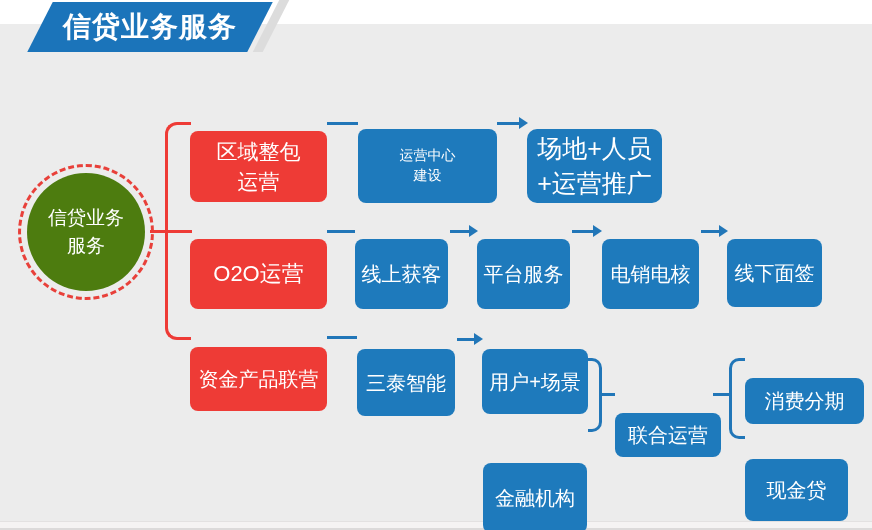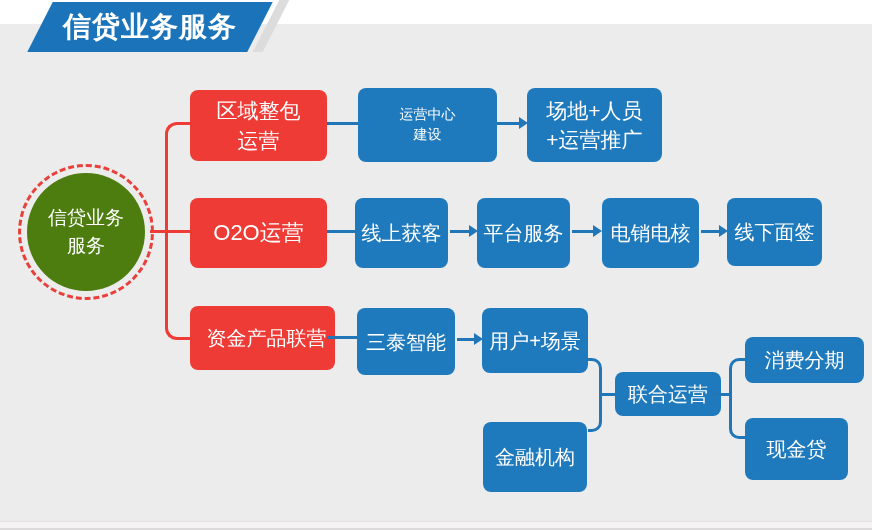--- a/index.html
+++ b/index.html
@@ -20,21 +20,21 @@
   
   .line{position:absolute;height:3px;background:#2176b8;}
   .line.red{background:#ee3b36;}
   .red-bracket{position:absolute;left:165px;top:122px;width:26px;height:218px;border-left:3px solid #ee3b36;border-top:3px solid #ee3b36;border-bottom:3px solid #ee3b36;border-radius:12px 0 0 12px;box-sizing:border-box;}
   .arrow{position:absolute;height:3px;background:#2176b8;}
   .arrow::after{content:"";position:absolute;right:-9px;top:-5px;width:0;height:0;border-left:9px solid #2176b8;border-top:6px solid transparent;border-bottom:6px solid transparent;}
   .fork-left{position:absolute;left:588px;top:358px;width:14px;height:74px;border-top:3px solid #2176b8;border-right:3px solid #2176b8;border-bottom:3px solid #2176b8;border-radius:0 10px 10px 0;box-sizing:border-box;}
   .fork-right{position:absolute;left:729px;top:358px;width:16px;height:81px;border-top:3px solid #2176b8;border-left:3px solid #2176b8;border-bottom:3px solid #2176b8;border-radius:10px 0 0 10px;box-sizing:border-box;}
 
   
-  .box{position:absolute;background:#1e7abc;border-radius:8px;display:flex;align-items:center;justify-content:center;text-align:center;color:#ffffff;font-size:20px;line-height:1.4;white-space:pre-line;}
+  .box{position:absolute;background:#1e7abc;border-radius:8px;display:flex;align-items:center;justify-content:center;text-align:center;color:#ffffff;font-size:20px;line-height:1.4;white-space:pre-line;margin-top:41px;}
   .box.red{background:#ee3b36;font-size:21px;}
 </style>
 </head>
 <body>
 
 <div class="stage">
 
   <div class="top-strip"></div>
   <div class="bottom-strip"></div>
 
@@ -49,34 +49,34 @@
 
   <div class="line red" style="left:150px;top:230px;width:42px;"></div>
   <div class="red-bracket"></div>
 
   <div class="box red" style="left:190px;top:90px;width:137px;height:71px;">区域整包
 运营</div>
   <div class="line" style="left:327px;top:122px;width:31px;"></div>
   <div class="box" style="left:358px;top:88px;width:139px;height:74px;font-size:14px;">运营中心
 建设</div>
   <div class="arrow" style="left:497px;top:122px;width:22px;"></div>
-  <div class="box" style="left:527px;top:88px;width:135px;height:74px;font-size:21px;">场地+人员
+  <div class="box" style="left:527px;top:88px;width:135px;height:74px;font-size:25px;border-radius:10px;">场地+人员
 +运营推广</div>
 
   <div class="box red" style="left:190px;top:198px;width:137px;height:70px;font-size:22px;">O2O运营</div>
   <div class="line" style="left:327px;top:230px;width:28px;"></div>
   <div class="box" style="left:355px;top:198px;width:93px;height:70px;">线上获客</div>
   <div class="arrow" style="left:450px;top:230px;width:19px;"></div>
   <div class="box" style="left:477px;top:198px;width:93px;height:70px;">平台服务</div>
   <div class="arrow" style="left:572px;top:230px;width:21px;"></div>
   <div class="box" style="left:602px;top:198px;width:97px;height:70px;">电销电核</div>
   <div class="arrow" style="left:701px;top:230px;width:18px;"></div>
   <div class="box" style="left:727px;top:198px;width:95px;height:68px;">线下面签</div>
 
-  <div class="box red" style="left:190px;top:306px;width:137px;height:64px;font-size:20px;padding-left:8px;">资金产品联营</div>
+  <div class="box red" style="left:190px;top:306px;width:137px;height:64px;font-size:20px;">资金产品联营</div>
   <div class="line" style="left:327px;top:336px;width:30px;"></div>
   <div class="box" style="left:357px;top:308px;width:98px;height:67px;">三泰智能</div>
   <div class="arrow" style="left:457px;top:338px;width:17px;"></div>
   <div class="box" style="left:482px;top:308px;width:106px;height:65px;">用户+场景</div>
   <div class="box" style="left:483px;top:422px;width:104px;height:70px;">金融机构</div>
 
   <div class="fork-left"></div>
   <div class="line" style="left:602px;top:393px;width:13px;"></div>
   <div class="box" style="left:615px;top:372px;width:106px;height:44px;">联合运营</div>
   <div class="line" style="left:713px;top:393px;width:18px;"></div>

